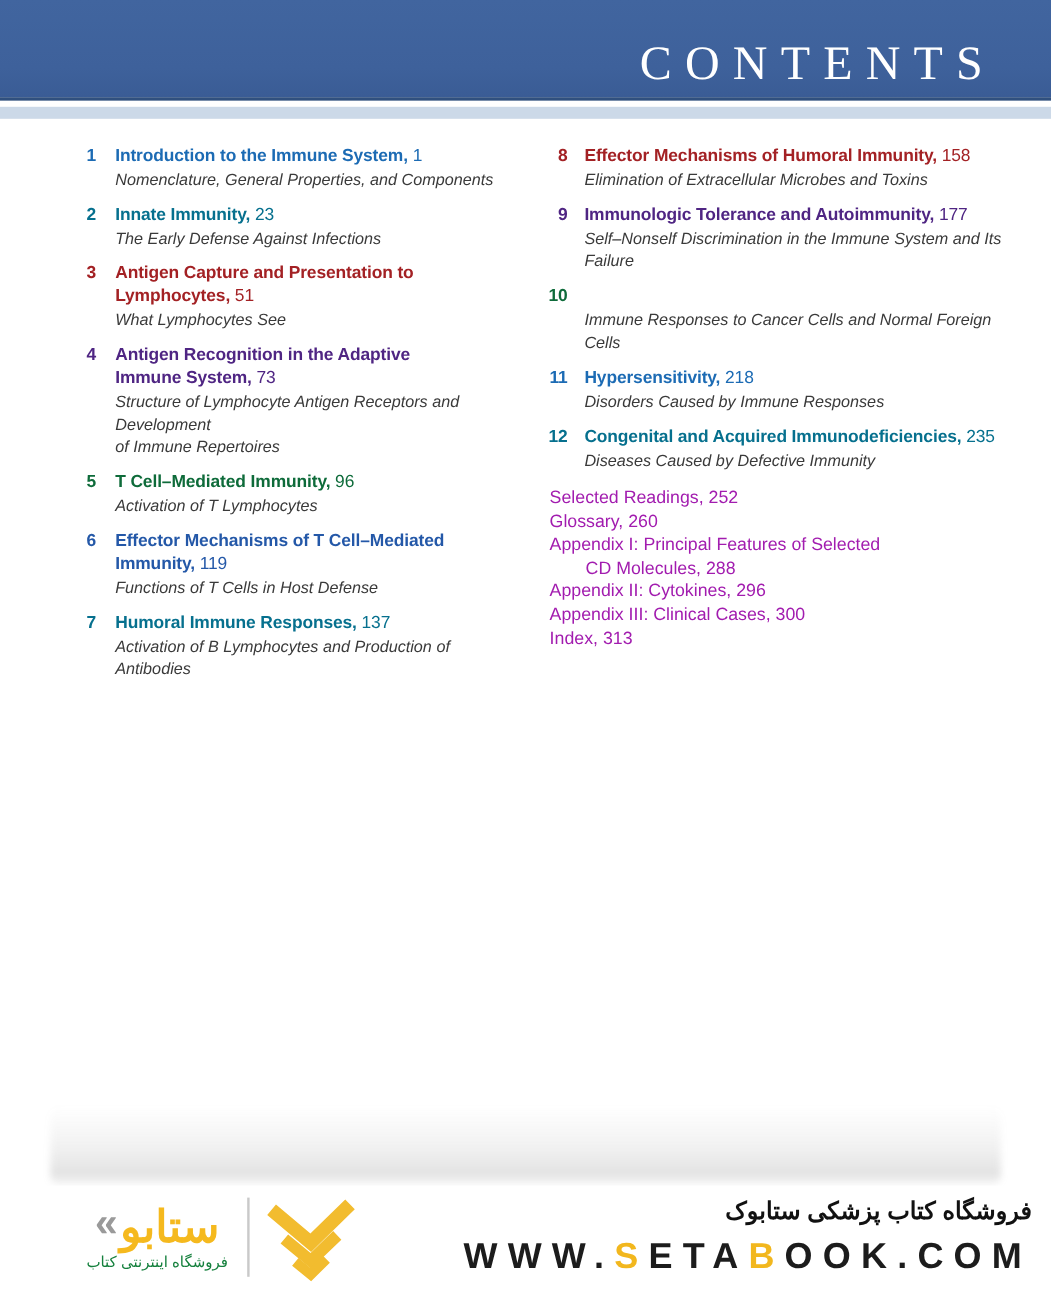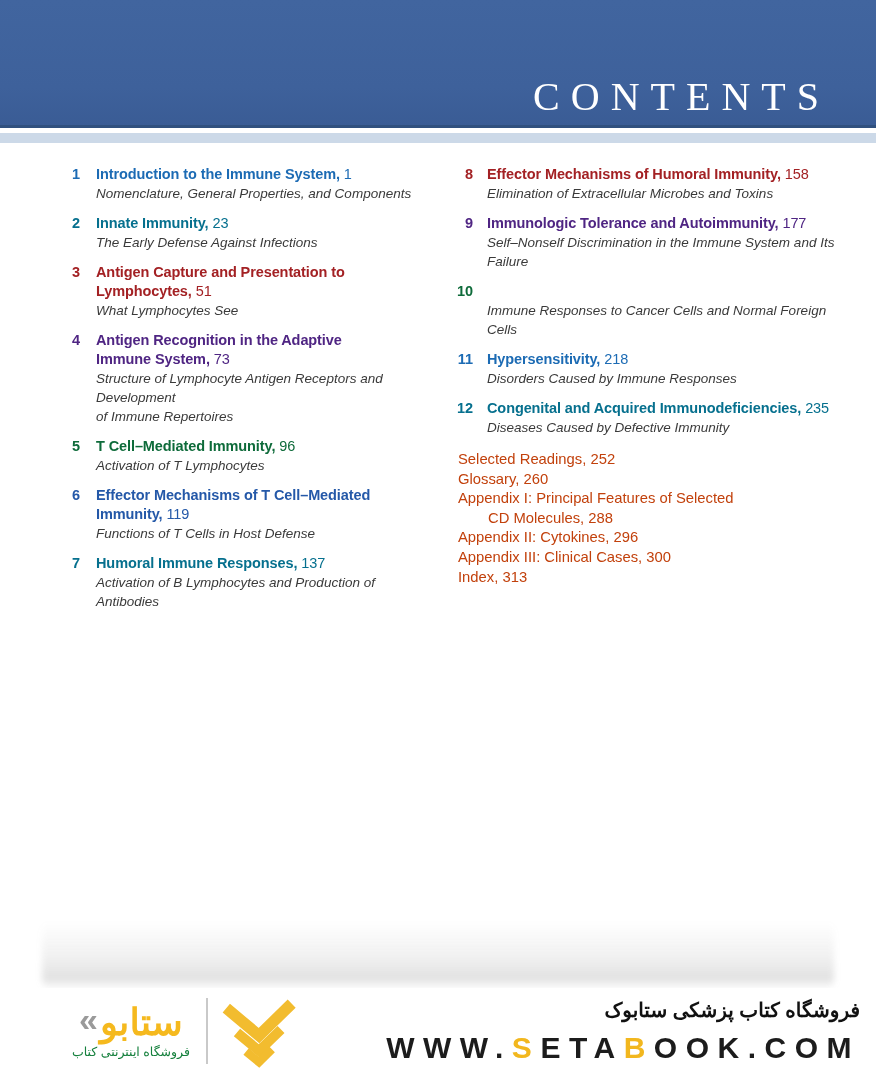--- a/index.html
+++ b/index.html
@@ -5,21 +5,21 @@
   * { margin:0; padding:0; box-sizing:border-box; }
   html,body { width:876px; height:1080px; }
   body {
     position:relative;
     background:#ffffff;
     font-family:"Liberation Sans", sans-serif;
     overflow:hidden;
   }
   
   .banner {
-    height:128px;
+    height:84px;
     background:linear-gradient(180deg,#41659f 0%,#3e619b 70%,#3a5c95 100%);
     border-bottom:3px solid #30507e;
     display:flex;
     align-items:flex-end;
     justify-content:flex-end;
     padding:0 46px 8px 0;
   }
   .banner-title {
     font-family:"Liberation Serif", serif;
     font-weight:400;
@@ -61,21 +61,21 @@
     margin-left:39px;
     white-space:pre-line;
   }
   .col-right .entry-sub { margin-left:38px; }
 
   .back-matter {
     margin-top:13px;
     margin-left:9px;
     font-size:14.8px;
     line-height:19.6px;
-    color:#c2410c;
+    color:#a21caf;
   }
   .bm-line.indent { padding-left:30px; }
 
   
   .page-shadow {
     position:absolute;
     left:42px; right:42px;
     top:922px;
     height:66px;
     border-radius:8px;

